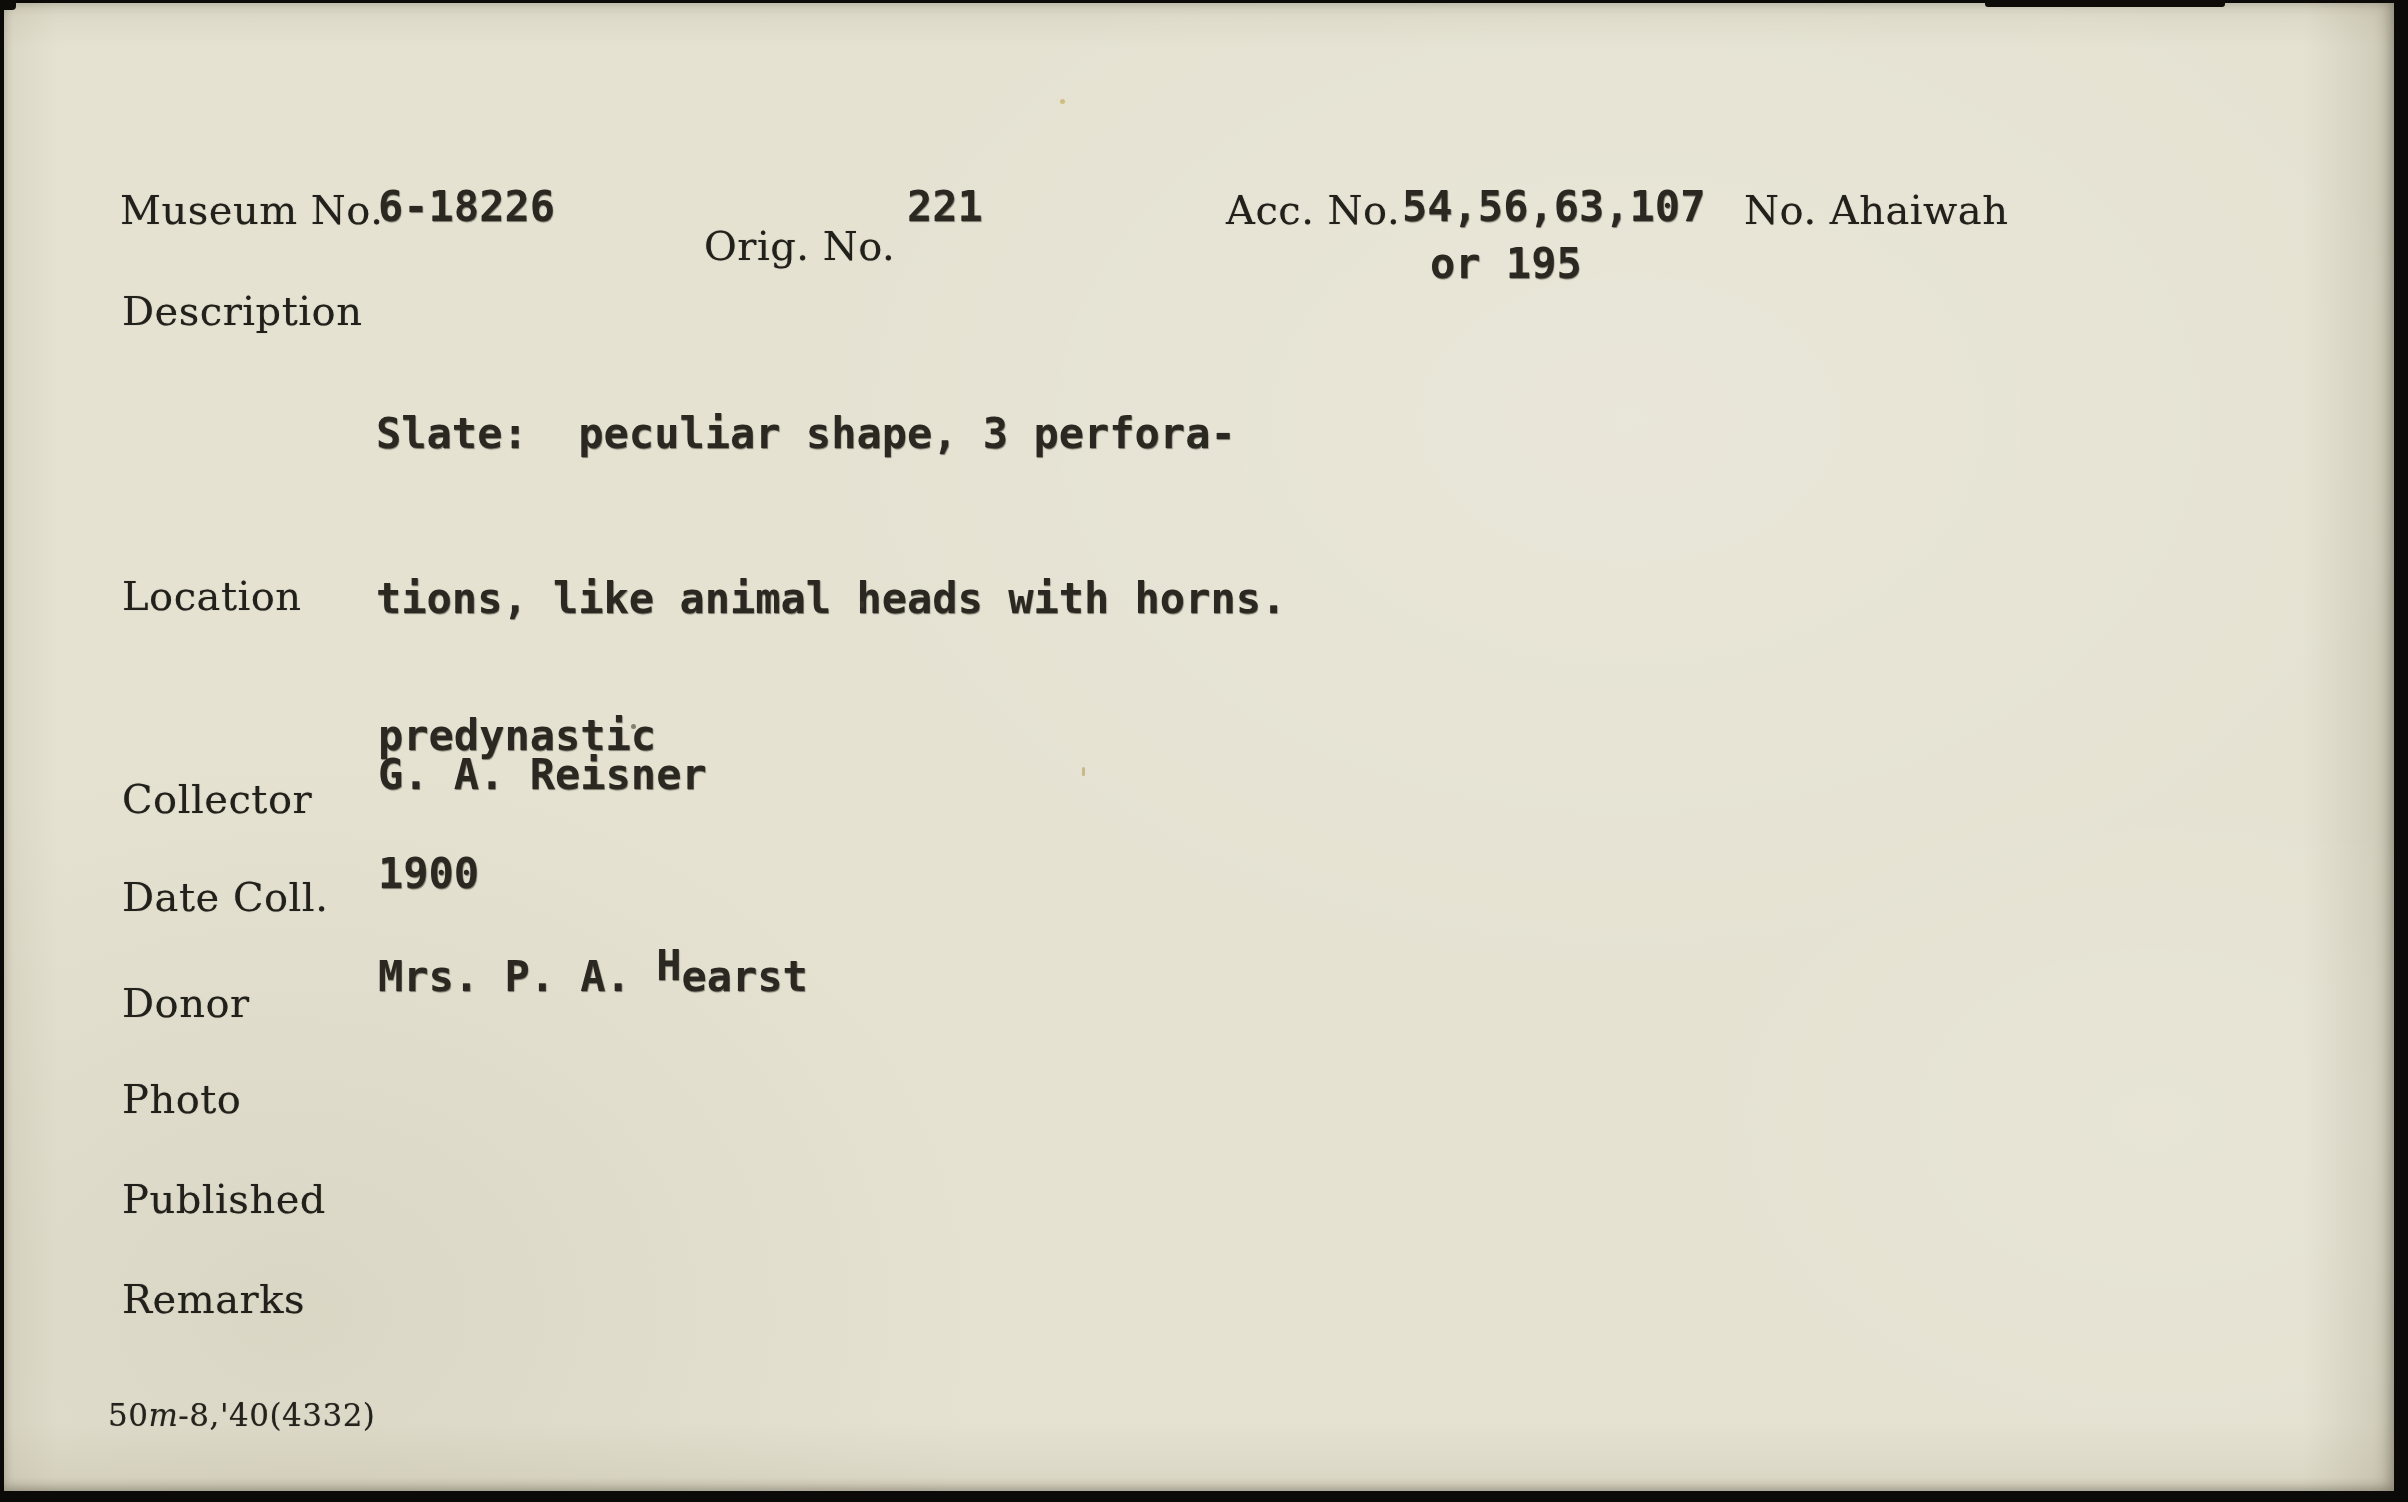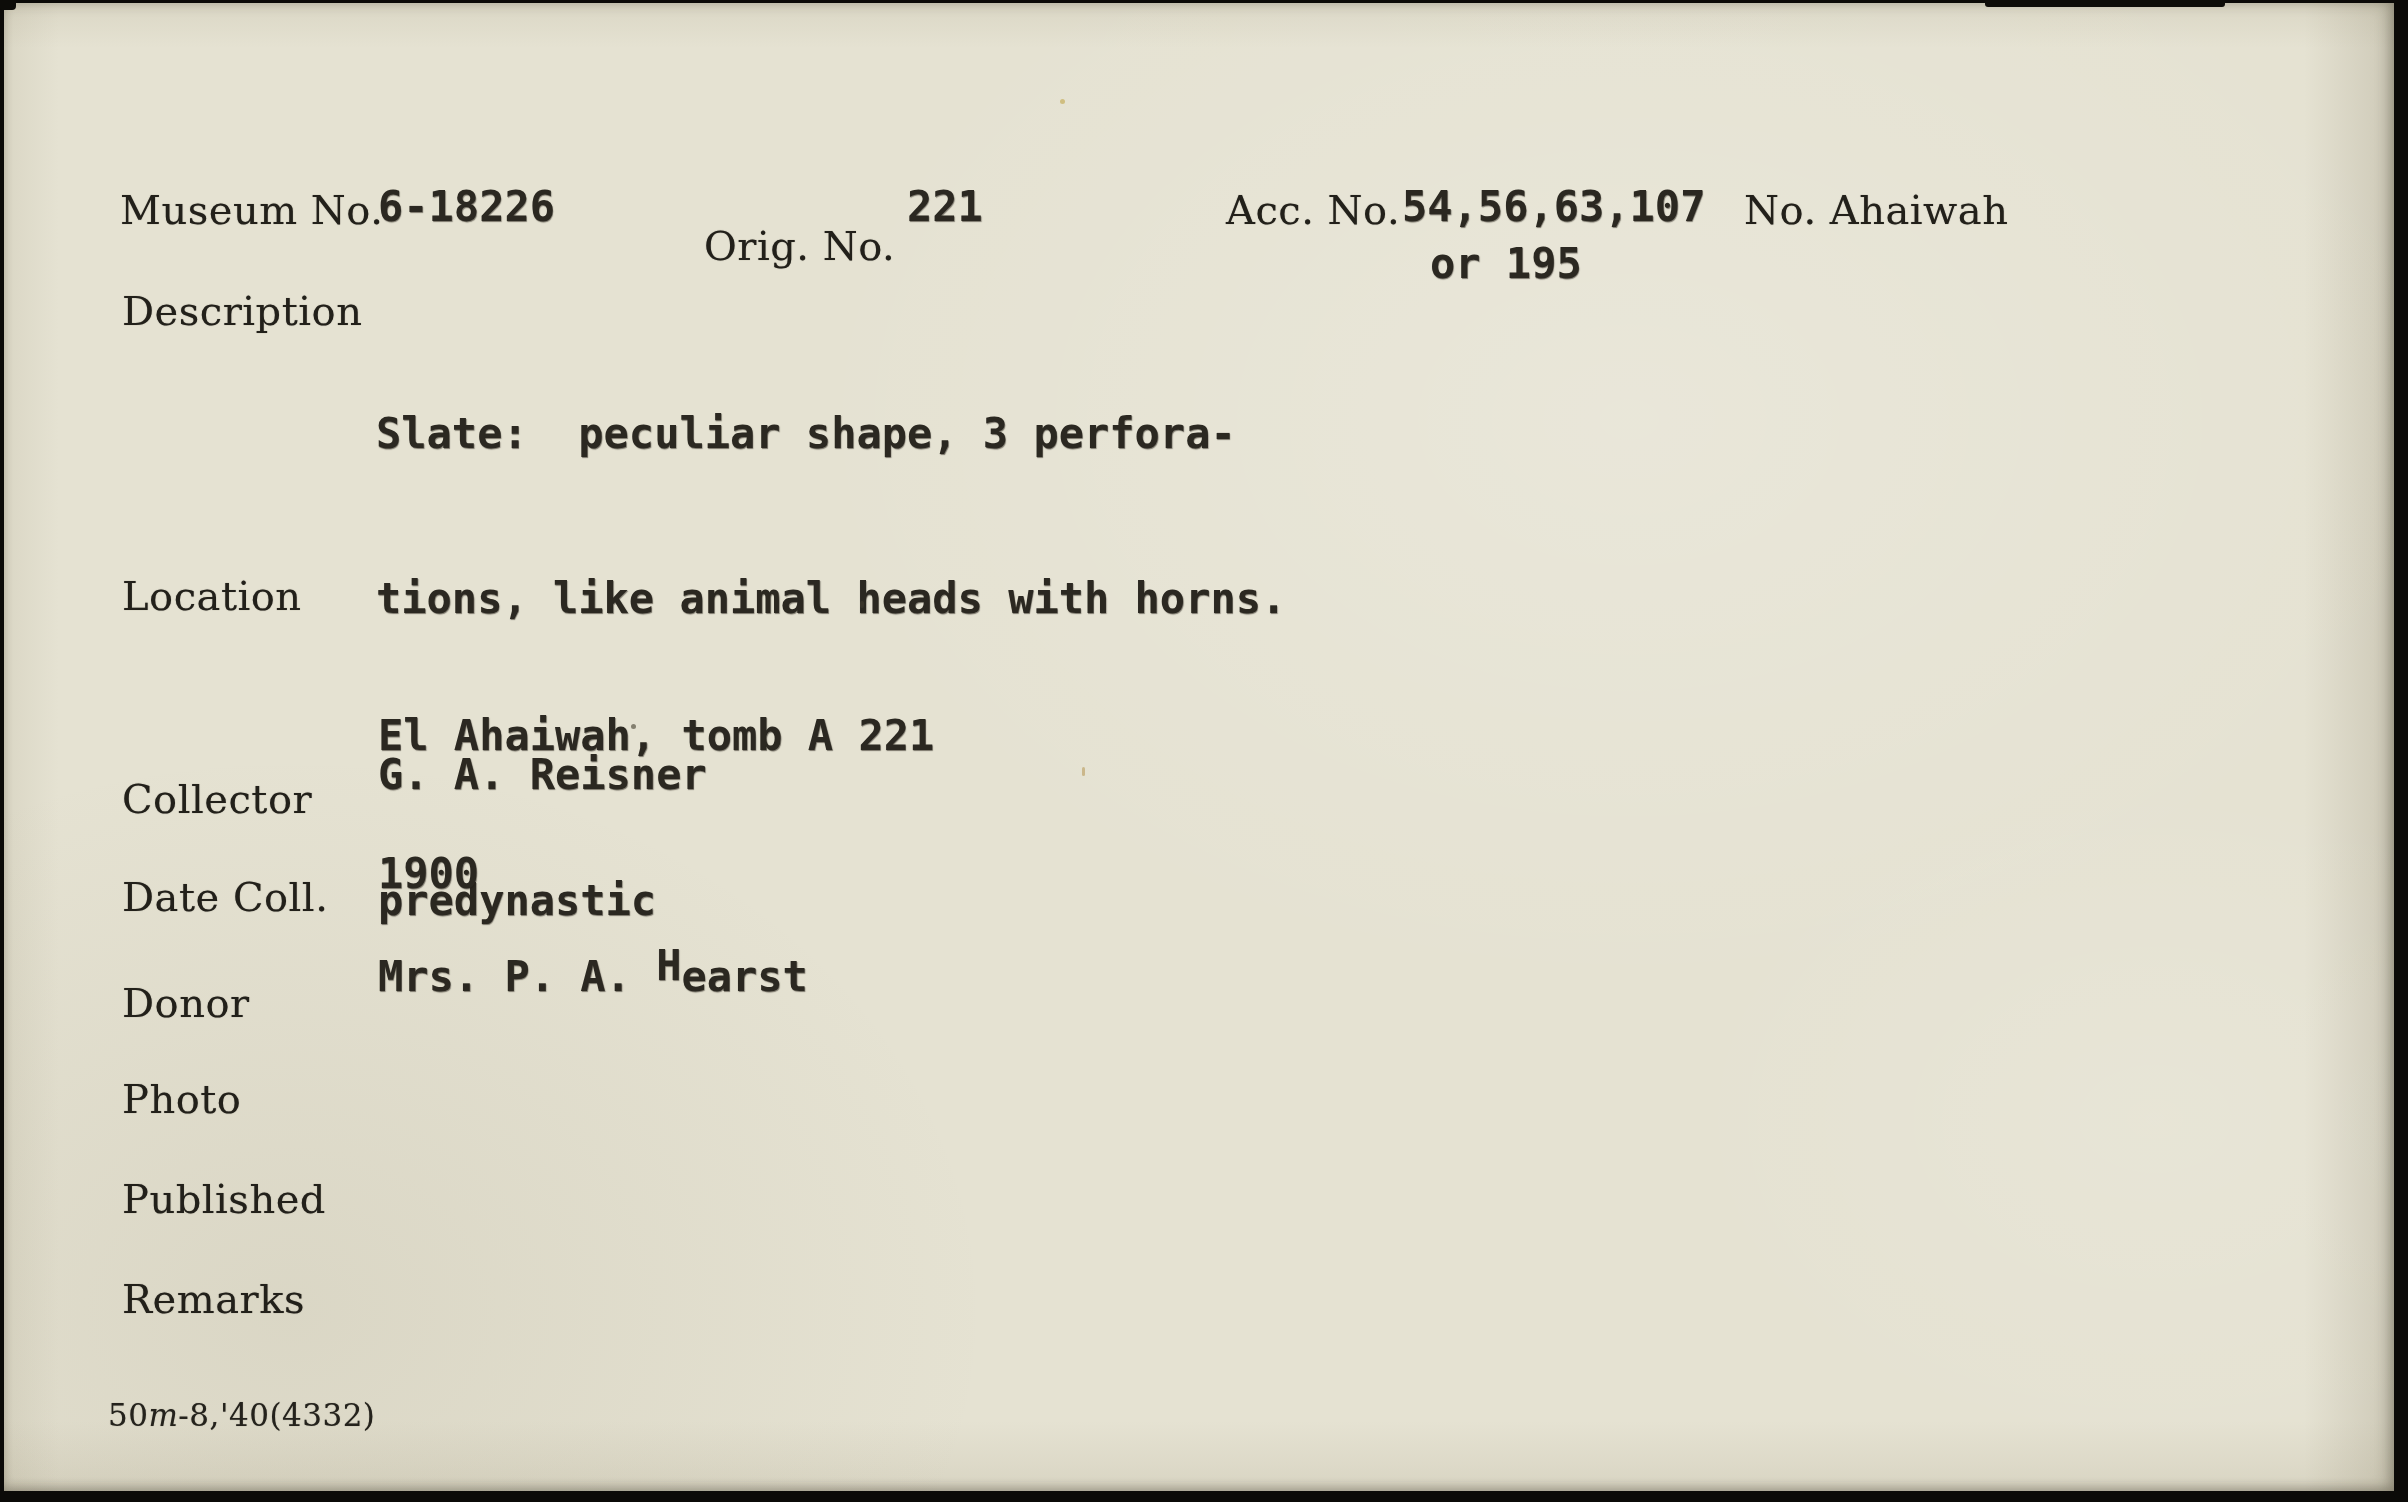--- a/index.html
+++ b/index.html
@@ -86,21 +86,20 @@
     <span class="lbl" style="left:1740px;top:187px;">No. Ahaiwah</span>
 
     <span class="lbl" style="left:118px;top:288px;">Description</span>
     <div class="typed block" style="left:372px;top:293px;">
       <div>Slate:  peculiar shape, 3 perfora-</div>
       <div>tions, like animal heads with horns.</div>
     </div>
 
     <span class="lbl" style="left:118px;top:573px;">Location</span>
     <div class="typed block" style="left:374px;top:595px;">
-      <div>El Ahaiwah, tomb A 221</div>
       <div>predynastic</div>
     </div>
 
     <span class="lbl" style="left:118px;top:776px;">Collector</span>
     <span class="typed" style="left:374px;top:751px;">G. A. Reisner</span>
 
     <span class="lbl" style="left:118px;top:874px;">Date Coll.</span>
     <span class="typed" style="left:374px;top:850px;">1900</span>
 
     <span class="lbl" style="left:118px;top:980px;">Donor</span>

